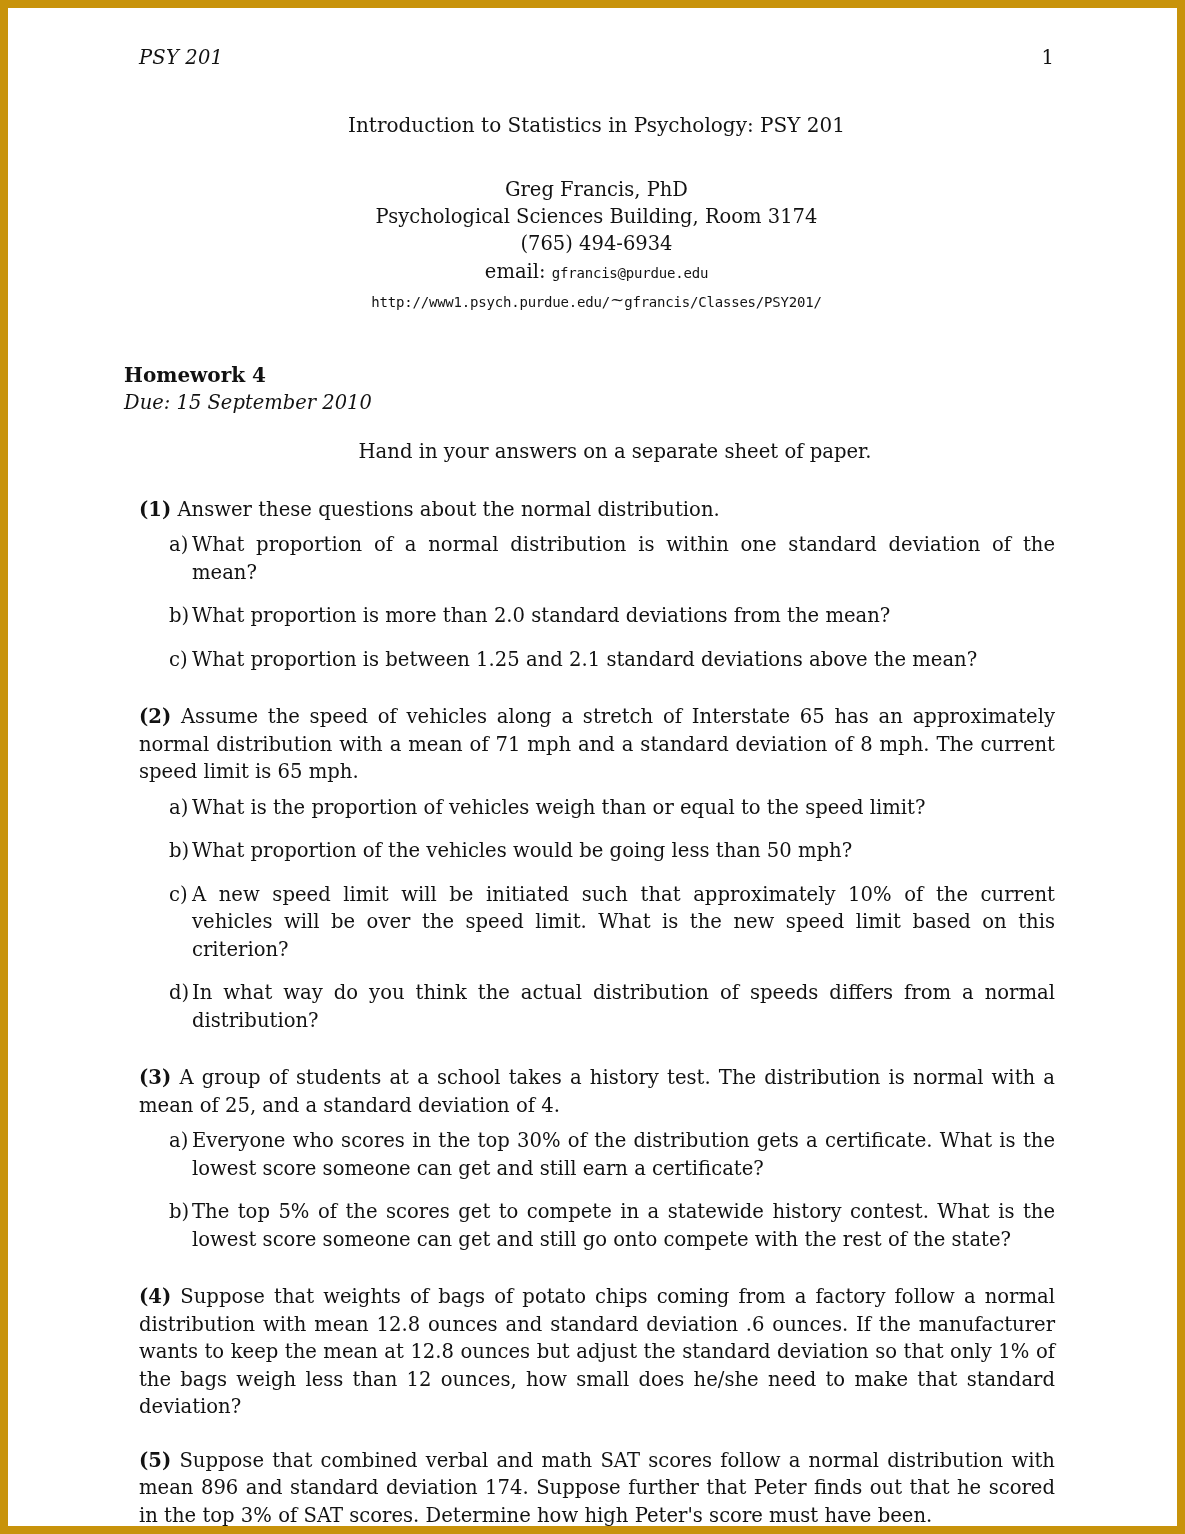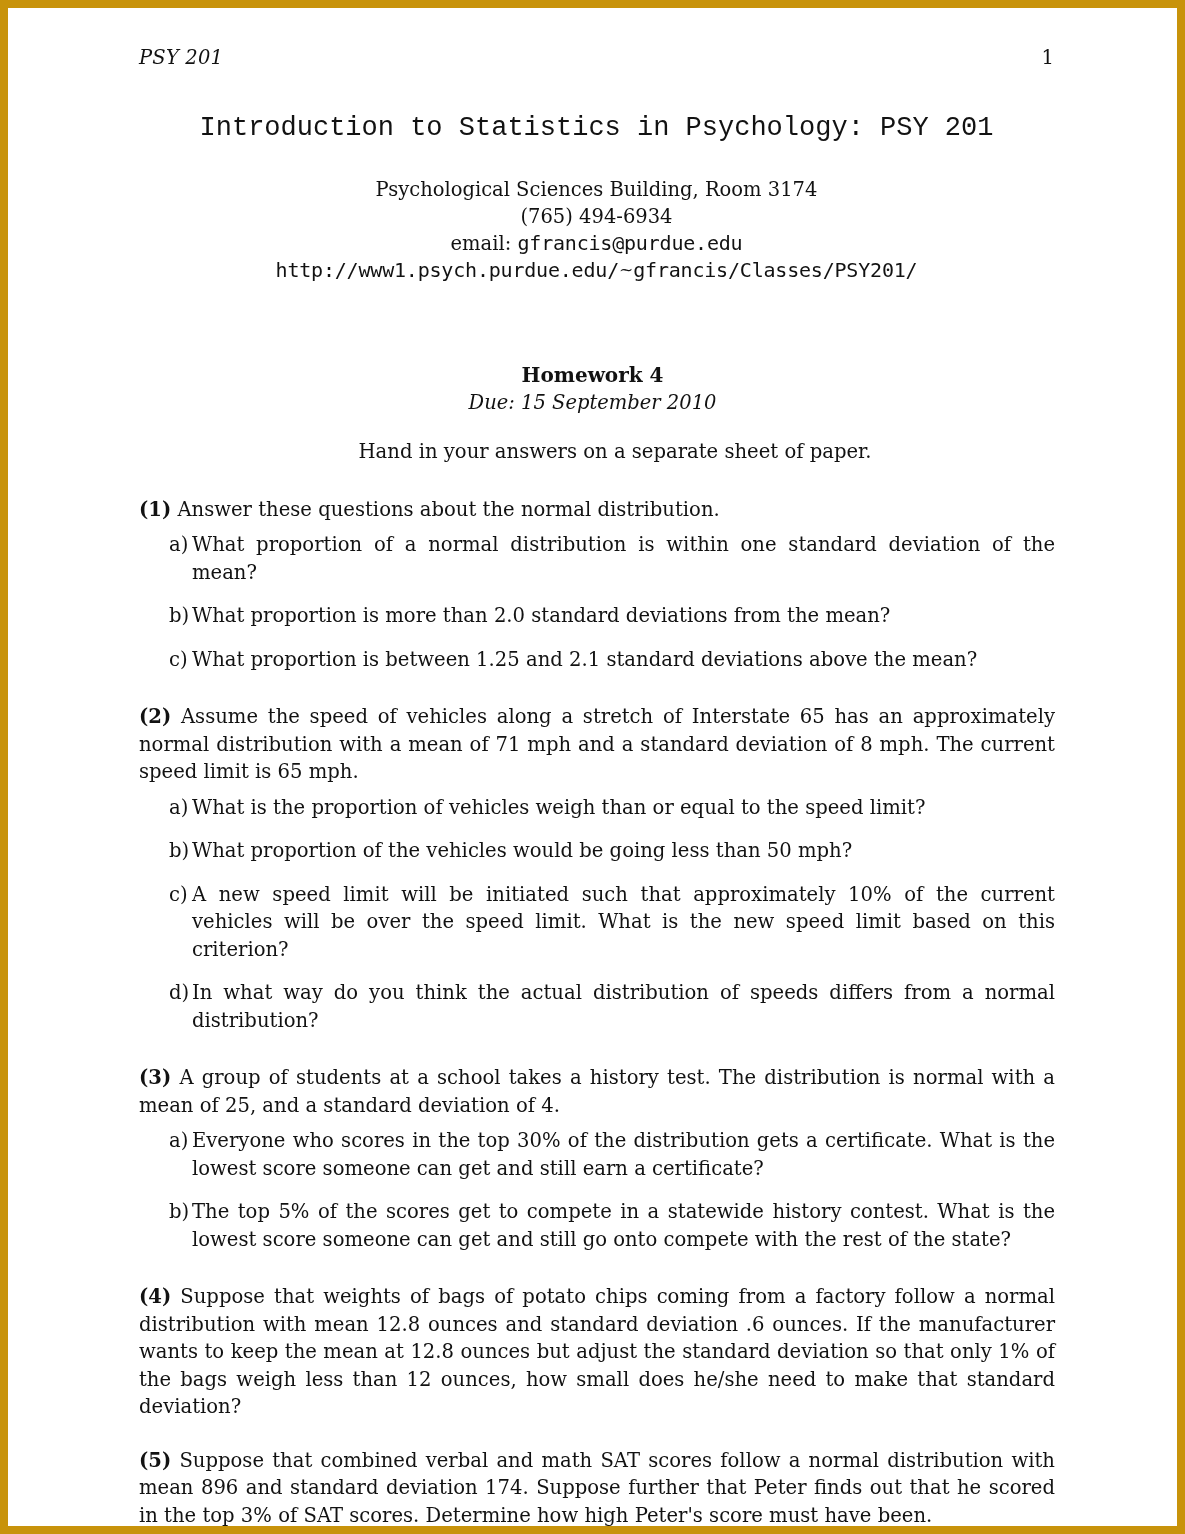--- a/index.html
+++ b/index.html
@@ -50,48 +50,47 @@
 
   
   .titleblock {
     position: absolute;
     left: 131px;
     top: 106px;
     width: 915px;
     text-align: center;
   }
   .doc-title {
-    font-size: 27px;
+    font-size: 20px;
     line-height: 1.1;
-    margin-bottom: 32px;
-    font-family: Liberation Mono, monospace;
+    margin-bottom: 40px;
   }
   .author-line {
     font-size: 19.5px;
     line-height: 27.2px;
   }
   .mono {
     font-family: "DejaVu Sans Mono", "Liberation Mono", monospace;
-    font-size: 20px;
+    font-size: 14px;
     letter-spacing: -0.2px;
   }
   .tilde {
     font-family: "DejaVu Serif", "Liberation Serif", serif;
     font-size: 17px;
     position: relative;
     top: -2px;
   }
 
   
   .hwblock {
     position: absolute;
-    left: 127px;
+    left: 116px;
     top: 355px;
     width: 915px;
-    text-align: center;
+    text-align: left;
   }
   .hw-title {
     font-size: 20px;
     font-weight: bold;
     line-height: 1.2;
   }
   .hw-due {
     font-size: 19.5px;
     font-style: italic;
     margin-top: 4px;
@@ -161,20 +160,21 @@
 <div class="page">
   <div class="sheet">
 
     <div class="runhead">
       <span class="runhead-left">PSY 201</span>
       <span class="runhead-right">1</span>
     </div>
 
     <div class="titleblock">
       <div class="doc-title">Introduction to Statistics in Psychology: PSY 201</div>
+      <div class="author-line">Greg Francis, PhD</div>
       <div class="author-line">Psychological Sciences Building, Room 3174</div>
       <div class="author-line">(765) 494-6934</div>
       <div class="author-line">
         <span>email:</span>
         <span class="mono">gfrancis@purdue.edu</span>
       </div>
       <div class="author-line">
         <span class="mono">http://www1.psych.purdue.edu/</span><span class="tilde">~</span><span class="mono">gfrancis/Classes/PSY201/</span>
       </div>
     </div>

